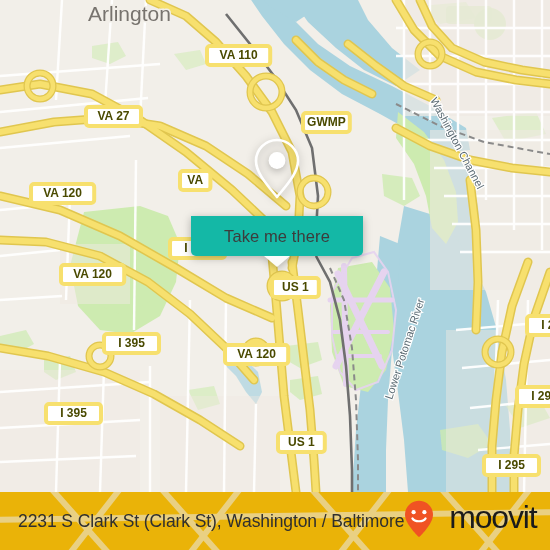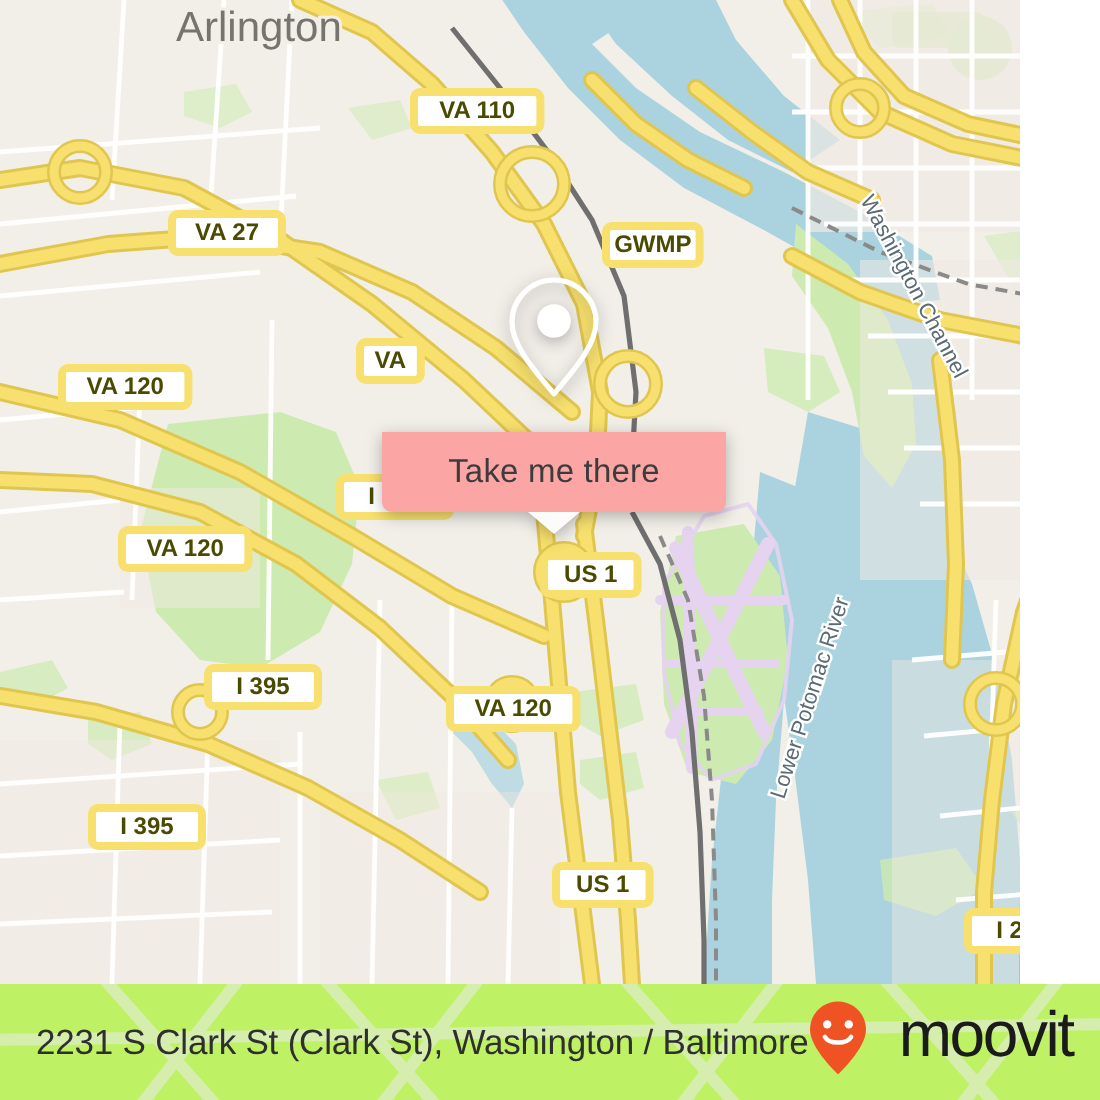--- a/index.html
+++ b/index.html
@@ -4,21 +4,21 @@
 <style>
   html,body{margin:0;padding:0;}
   body{
     width:550px;height:550px;overflow:hidden;
     font-family:"Liberation Sans", sans-serif;
     background:#fff;
   }
   #app{position:relative;width:550px;height:550px;overflow:hidden;background:#fff;}
 
   
-  .map-area{position:absolute;left:0;top:0;width:510px;height:492px;overflow:hidden;background:#fde047;}
+  .map-area{position:absolute;left:0;top:0;width:550px;height:492px;overflow:hidden;background:#fde047;}
   .map-svg{position:absolute;left:0;top:0;width:550px;height:492px;}
 
   
   .attrib{
     position:absolute;left:0;bottom:0;height:22px;width:232px;
     display:flex;align-items:center;
     background:rgba(255,255,255,.78);
     font-size:12.5px;color:#2a2a2a;padding-left:9px;box-sizing:border-box;
     letter-spacing:.1px;
   }
@@ -27,36 +27,36 @@
   .popup{
     position:absolute;left:191px;top:122px;width:172px;
     filter:drop-shadow(0 2px 4px rgba(0,0,0,.28));
   }
   .popup-head{
     height:94px;border-radius:5px 5px 0 0;
     display:flex;align-items:center;justify-content:center;
   }
   .popup-pin svg{display:block;}
   .popup-foot{
-    height:40px;background:#fca5a5;border-radius:0 0 5px 5px;
+    height:40px;background:#14b8a6;border-radius:0 0 5px 5px;
     display:flex;align-items:center;justify-content:center;
     font-size:16.5px;color:#3c3c3c;letter-spacing:.1px;
   }
   .popup-tail{
     position:absolute;left:50%;top:134px;margin-left:-13px;
     width:0;height:0;
     border-left:13px solid transparent;
     border-right:13px solid transparent;
     border-top:11px solid #fbfbfa;
   }
 
   
   .footer{
     position:absolute;left:0;top:492px;width:550px;height:58px;
-    background:#bef264;overflow:hidden;
+    background:#eab308;overflow:hidden;
   }
   .footer-wm{position:absolute;left:0;top:-6px;width:550px;height:70px;opacity:.55;}
   .footer-row{
     position:relative;width:100%;height:100%;
     display:flex;align-items:center;justify-content:space-between;
     padding:0 14px 0 18px;box-sizing:border-box;
   }
   .footer-title{
     font-size:17.5px;color:#2f2f2f;white-space:nowrap;letter-spacing:-.1px;
   }

